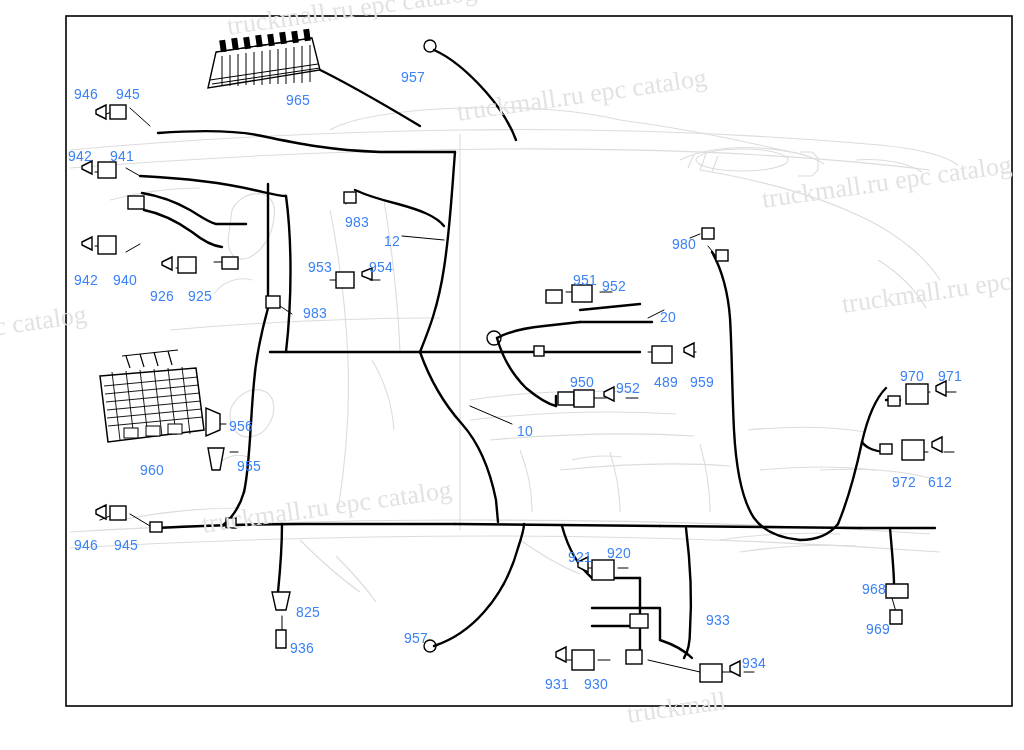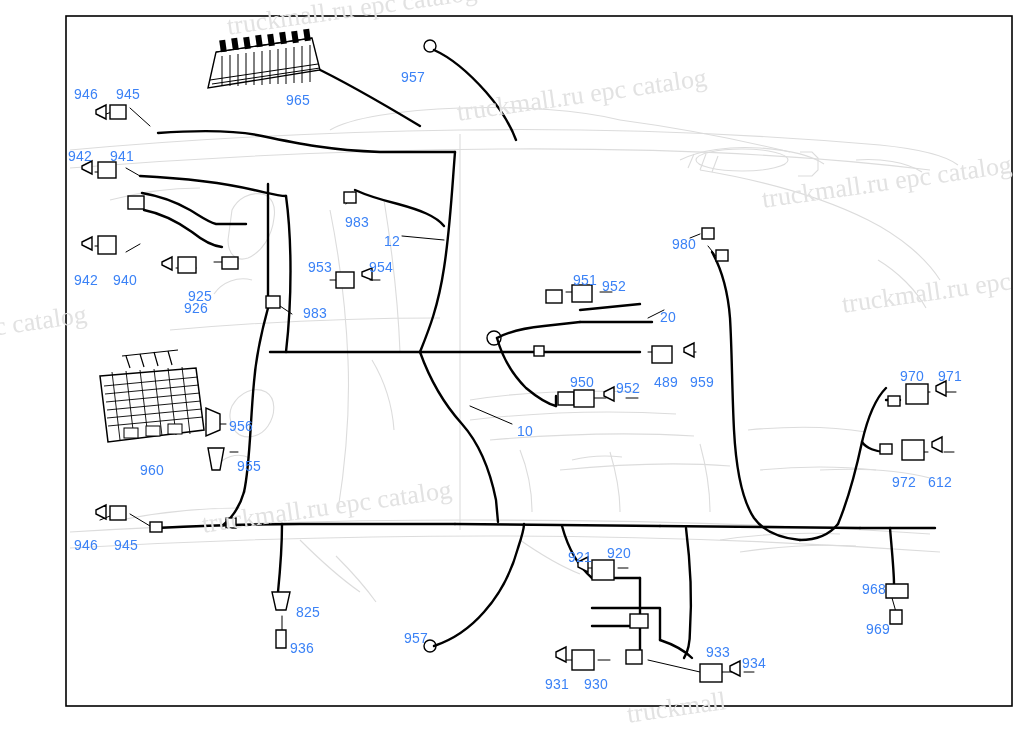--- a/index.html
+++ b/index.html
@@ -357,21 +357,21 @@
       <div class="label" style="left: 116px; top: 86px;">945</div>
       <div class="label" style="left: 286px; top: 92px;">965</div>
       <div class="label" style="left: 401px; top: 69px;">957</div>
       <div class="label" style="left: 68px; top: 148px;">942</div>
       <div class="label" style="left: 110px; top: 148px;">941</div>
       <div class="label" style="left: 345px; top: 214px;">983</div>
       <div class="label" style="left: 384px; top: 233px;">12</div>
       <div class="label" style="left: 672px; top: 236px;">980</div>
       <div class="label" style="left: 74px; top: 272px;">942</div>
       <div class="label" style="left: 113px; top: 272px;">940</div>
-      <div class="label" style="left: 150px; top: 300px; margin-left: 34px;">926</div>
+      <div class="label" style="left: 150px; top: 288px;">926</div>
       <div class="label" style="left: 188px; top: 288px;">925</div>
       <div class="label" style="left: 308px; top: 259px;">953</div>
       <div class="label" style="left: 345px; top: 259px; margin-left: 24px;">954</div>
       <div class="label" style="left: 537px; top: 272px; margin-left: 36px;">951</div>
       <div class="label" style="left: 602px; top: 278px;">952</div>
       <div class="label" style="left: 660px; top: 309px;">20</div>
       <div class="label" style="left: 303px; top: 305px;">983</div>
       <div class="label" style="left: 570px; top: 374px;">950</div>
       <div class="label" style="left: 616px; top: 380px;">952</div>
       <div class="label" style="left: 654px; top: 374px;">489</div>
@@ -386,20 +386,20 @@
       <div class="label" style="left: 928px; top: 474px;">612</div>
       <div class="label" style="left: 74px; top: 537px;">946</div>
       <div class="label" style="left: 114px; top: 537px;">945</div>
       <div class="label" style="left: 568px; top: 549px;">921</div>
       <div class="label" style="left: 607px; top: 545px;">920</div>
       <div class="label" style="left: 862px; top: 581px;">968</div>
       <div class="label" style="left: 296px; top: 604px;">825</div>
       <div class="label" style="left: 290px; top: 640px;">936</div>
       <div class="label" style="left: 404px; top: 630px;">957</div>
       <div class="label" style="left: 866px; top: 621px;">969</div>
-      <div class="label" style="left: 706px; top: 644px;">933</div>
+      <div class="label" style="left: 706px; top: 612px;">933</div>
       <div class="label" style="left: 742px; top: 655px;">934</div>
       <div class="label" style="left: 545px; top: 676px;">931</div>
       <div class="label" style="left: 584px; top: 676px;">930</div>
     </div>
 
 
 </div>
 
 </body></html>

